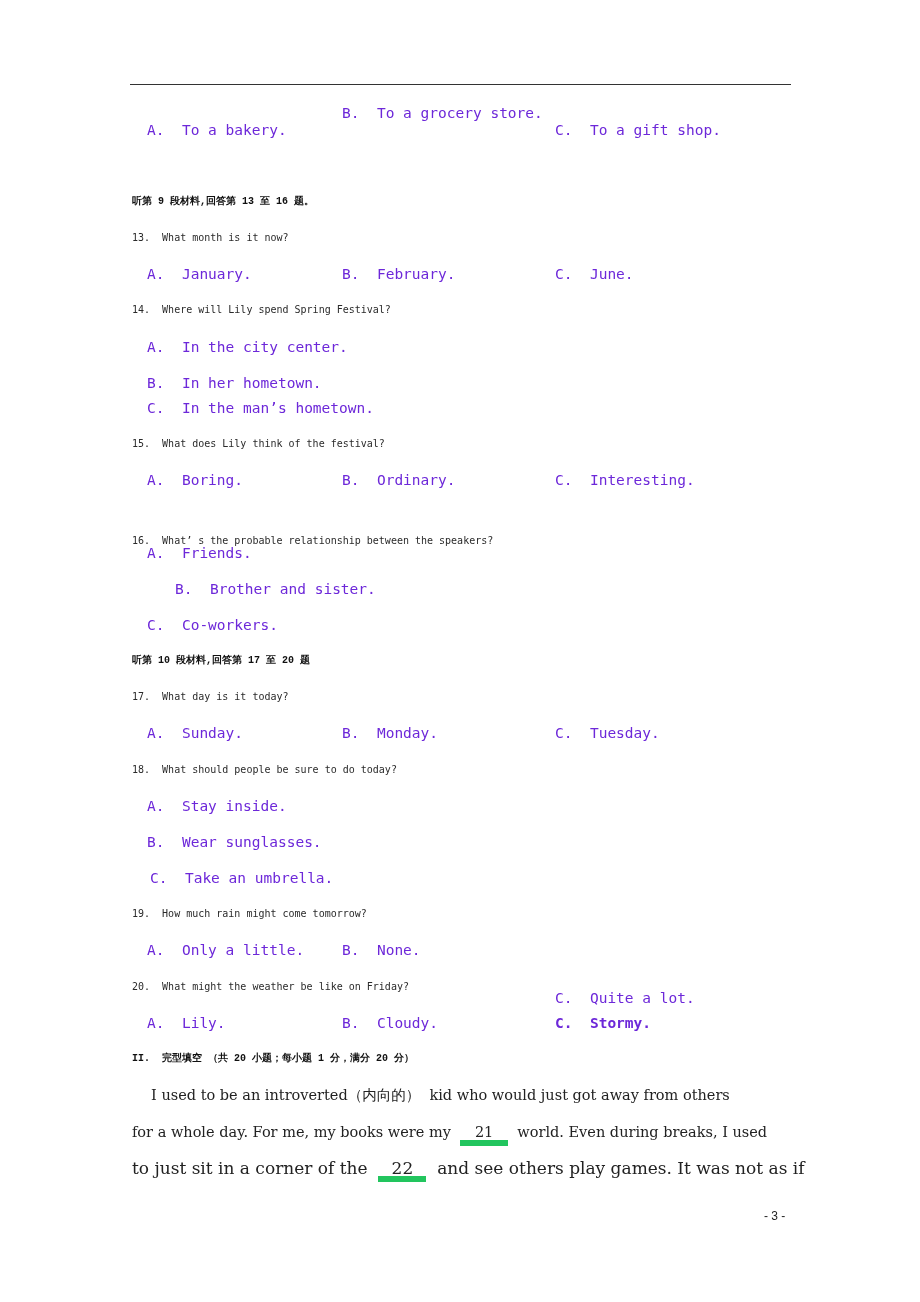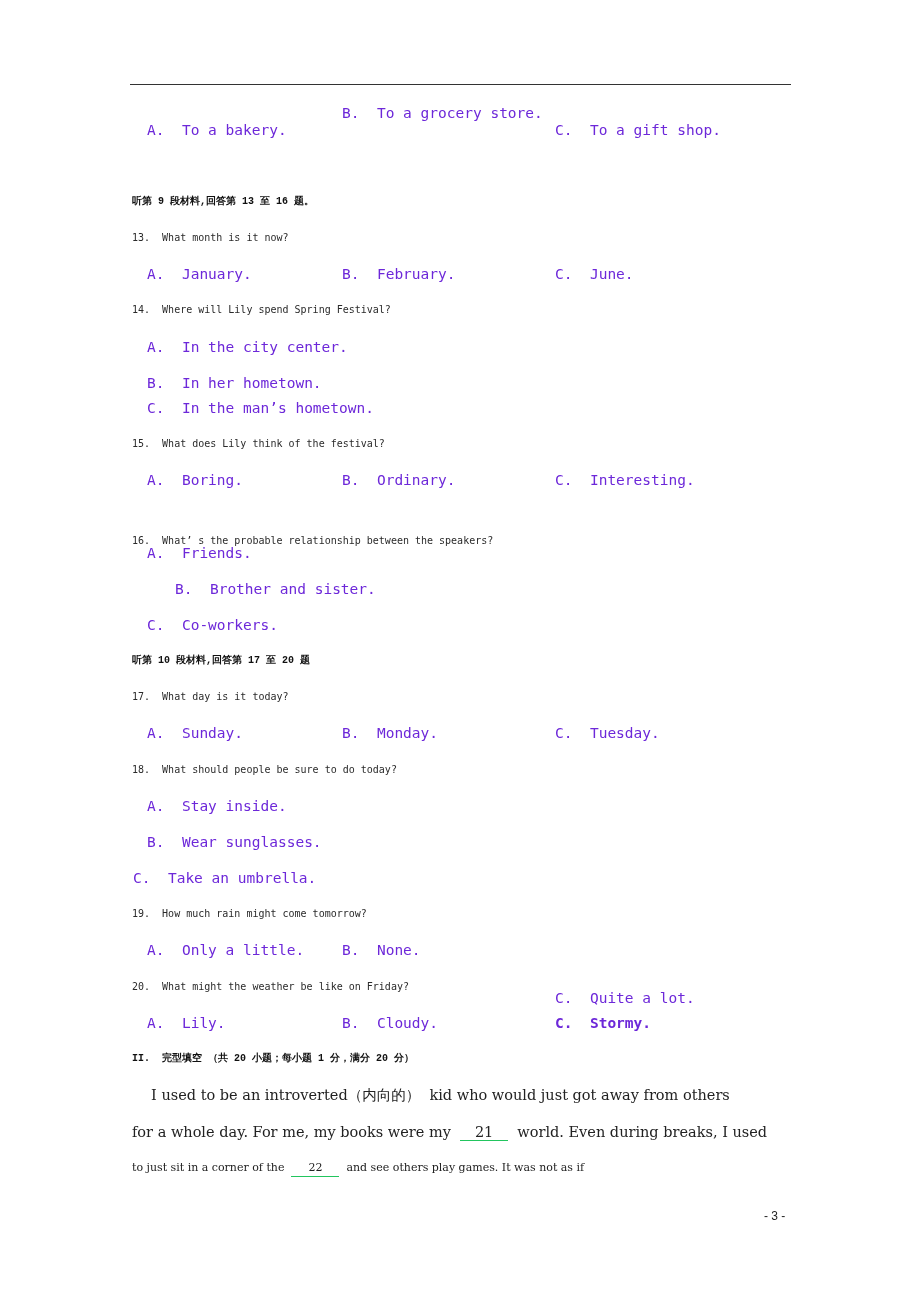--- a/index.html
+++ b/index.html
@@ -2,21 +2,21 @@
 <html><head>
   <meta charset="utf-8">
   <style>
     html, body { margin: 0; padding: 0; background: #ffffff; }
     body { width: 920px; height: 1302px; position: relative; overflow: hidden; color: #222; }
     .rule { position: absolute; left: 130px; top: 84px; width: 661px; height: 0; border-top: 1.5px solid #333; }
     .line { position: absolute; white-space: pre; font-family: "DejaVu Sans Mono", "Liberation Mono", monospace; font-size: 10px; letter-spacing: 0px; color: #2a2a2a; line-height: 18px; }
     .heading { position: absolute; white-space: pre; font-family: Liberation Mono, monospace; font-weight: bold; font-size: 10px; color: #111; line-height: 18px; }
     .opt { position: absolute; white-space: pre; font-family: "DejaVu Sans Mono", "Liberation Mono", monospace; font-size: 14.5px; color: #6d28d9; line-height: 18px; }
     .para { position: absolute; white-space: pre; font-family: "DejaVu Serif", "Liberation Serif", serif; font-size: 15px; color: #222; line-height: 18px; }
-    .blank { display: inline-block; text-align: center; border-bottom: 1px solid #22c55e; width: 48px; line-height: 16px; }
+    .blank { display: inline-block; text-align: center; border-bottom: 6px solid #22c55e; width: 48px; line-height: 16px; }
     .pagenum { position: absolute; left: 764px; top: 1209px; font-family: "Liberation Sans", sans-serif; font-size: 12px; color: #222; }
   </style>
 </head>
 <body>
 
 <div class="rule"></div>
 
 <div class="opt" style="left:147px; top:121px;">A.  To a bakery.</div>
 <div class="opt" style="left:342px; top:104px;">B.  To a grocery store.</div>
 <div class="opt" style="left:555px; top:121px;">C.  To a gift shop.</div>
@@ -46,33 +46,33 @@
 <div class="heading" style="left:132px; top:652px;">听第 10 段材料,回答第 17 至 20 题</div>
 
 <div class="line" style="left:132px; top:688px;">17.  What day is it today?</div>
 <div class="opt" style="left:147px; top:724px;">A.  Sunday.</div>
 <div class="opt" style="left:342px; top:724px;">B.  Monday.</div>
 <div class="opt" style="left:555px; top:724px;">C.  Tuesday.</div>
 
 <div class="line" style="left:132px; top:761px;">18.  What should people be sure to do today?</div>
 <div class="opt" style="left:147px; top:797px;">A.  Stay inside.</div>
 <div class="opt" style="left:147px; top:833px;">B.  Wear sunglasses.</div>
-<div class="opt" style="left:133px; top:869px;text-align:center;">C.  Take an umbrella.</div>
+<div class="opt" style="left:150px; top:869px;text-align:center;">C.  Take an umbrella.</div>
 
 <div class="line" style="left:132px; top:905px;">19.  How much rain might come tomorrow?</div>
 <div class="opt" style="left:147px; top:941px;">A.  Only a little.</div>
 <div class="opt" style="left:342px; top:941px;">B.  None.</div>
 <div class="opt" style="left:555px; top:941px;margin-top:48px;">C.  Quite a lot.</div>
 
 <div class="line" style="left:132px; top:978px;">20.  What might the weather be like on Friday?</div>
 <div class="opt" style="left:147px; top:1014px;">A.  Lily.</div>
 <div class="opt" style="left:342px; top:1014px;">B.  Cloudy.</div>
 <div class="opt" style="left:555px; top:1014px;font-weight:bold;">C.  Stormy.</div>
 
 <div class="heading" style="left:132px; top:1050px;">II.  完型填空 （共 20 小题；每小题 1 分，满分 20 分）</div>
 
 <div class="para" style="left:128px; top:1086px; font-size:14.5px;">     I used to be an introverted（内向的）  kid who would just got away from others</div>
 
 <div class="para" style="left:132px; top:1123px; font-size:14.5px;"><span>for a whole day. For me, my books were my  </span><span class="blank">21</span><span>  world. Even during breaks, I used</span></div>
 
-<div class="para" style="left:132px; top:1159px; font-size:11px;"><span>to just sit in a corner of the  </span><span class="blank">22</span><span>  and see others play games. It was not as if</span></div>
+<div class="para" style="left:132px; top:1159px; font-size:17px;"><span>to just sit in a corner of the  </span><span class="blank">22</span><span>  and see others play games. It was not as if</span></div>
 
 <div class="pagenum">- 3 -</div>
 
 </body></html>

